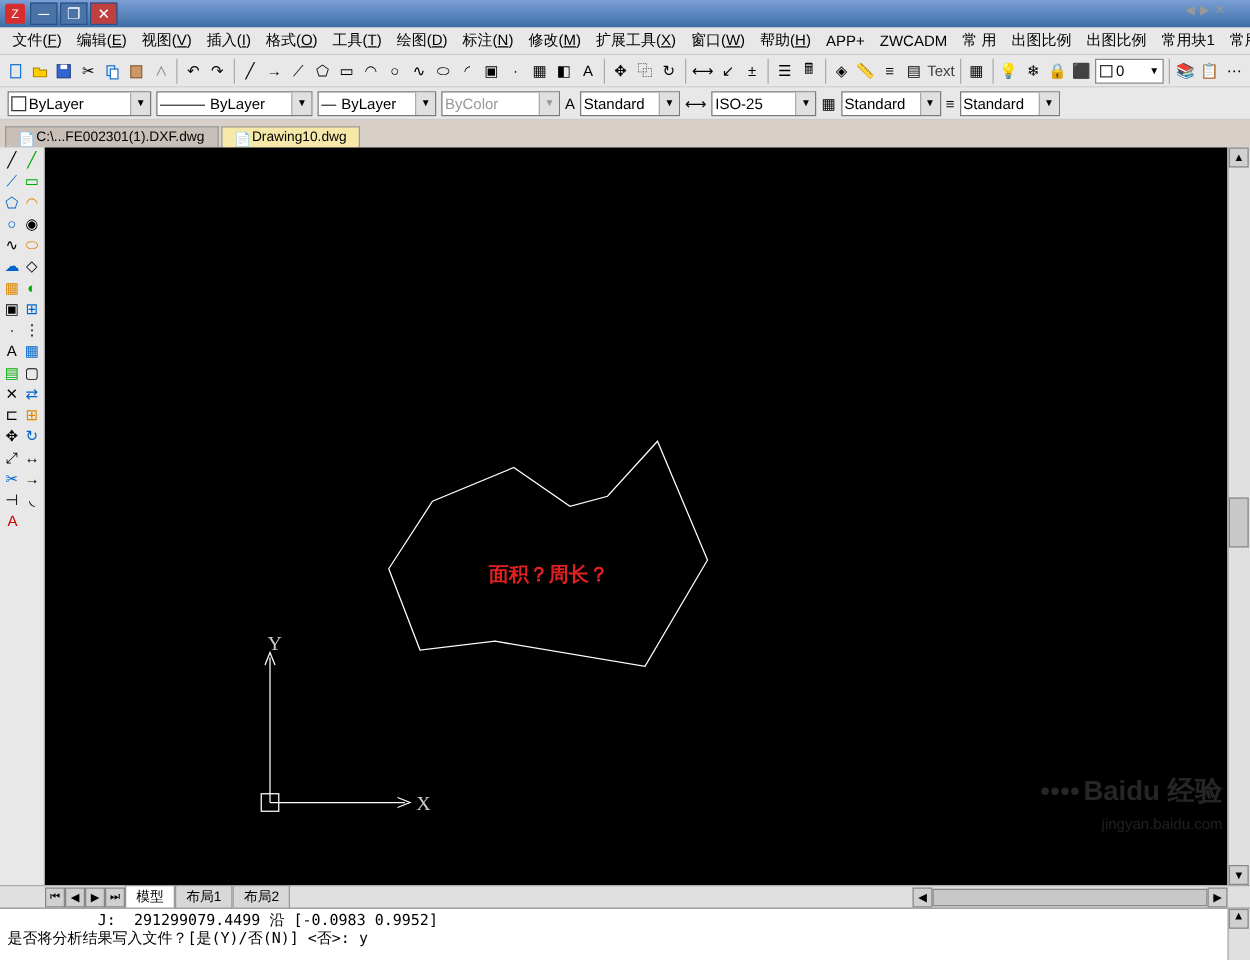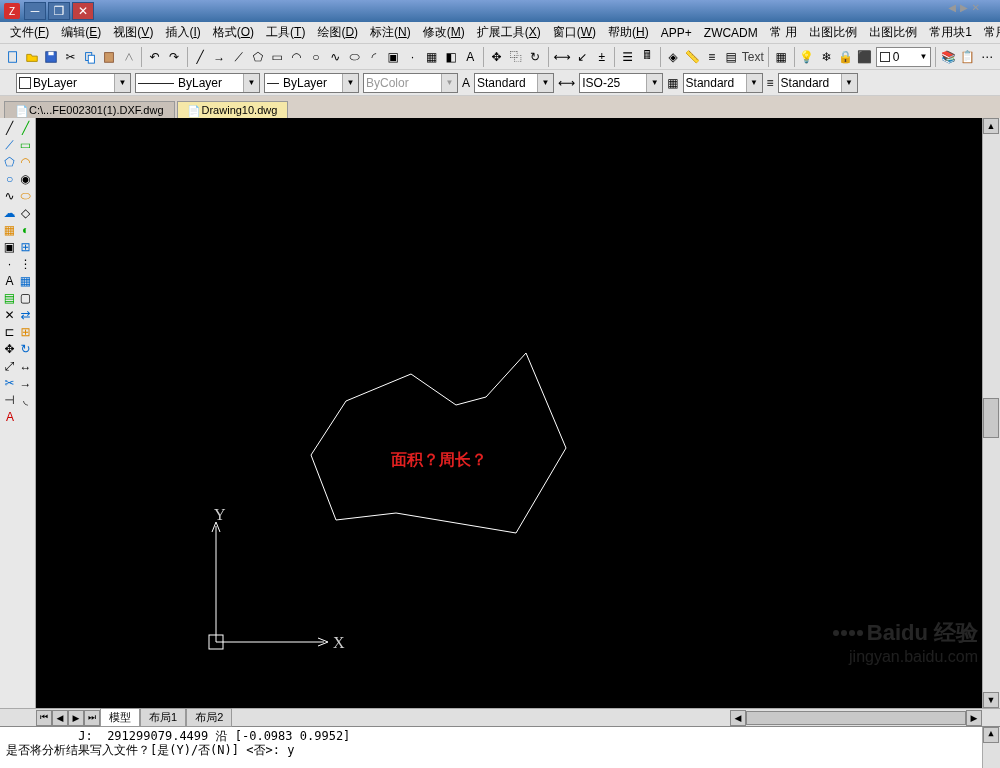--- a/index.html
+++ b/index.html
@@ -13,21 +13,21 @@
 
 .menubar { background: #e8e8e8; height: 22px; display: flex; align-items: center; padding: 0 4px; border-bottom: 1px solid #ccc; }
 .menubar .menuitem { padding: 2px 6px; cursor: pointer; white-space: nowrap; }
 .menubar .menuitem .u { text-decoration: underline; }
 
 .toolbar { background: #e8e8e8; height: 26px; display: flex; align-items: center; padding: 2px 4px; border-bottom: 1px solid #ccc; gap: 2px; flex-wrap: nowrap; overflow: hidden; }
 .toolbar .tbtn { width: 22px; height: 22px; border: 1px solid transparent; display: flex; align-items: center; justify-content: center; background: #e8e8e8; cursor: pointer; }
 .toolbar .sep { width: 1px; height: 20px; background: #aaa; margin: 0 2px; }
 .toolbar .layerbox { width: 70px; height: 20px; border: 1px solid #888; background: #fff; display: flex; align-items: center; padding: 0 3px; }
 
-.propbar { background: #e8e8e8; height: 26px; display: flex; align-items: center; padding: 2px 16px; border-bottom: 1px solid #ccc; gap: 4px; overflow: hidden; }
+.propbar { background: #e8e8e8; height: 26px; display: flex; align-items: center; padding: 2px 6px; border-bottom: 1px solid #ccc; gap: 4px; overflow: hidden; }
 .combo { height: 20px; border: 1px solid #7a7a7a; background: #fff; display: flex; align-items: center; padding: 0 2px; position: relative; }
 .combo .drp { position: absolute; right: 0; width: 16px; height: 18px; background: #e0e0e0; border-left: 1px solid #aaa; display: flex; align-items: center; justify-content: center; font-size: 8px; }
 .combo .sw { width: 12px; height: 12px; border: 1px solid #333; margin-right: 2px; }
 
 .tabbar { background: #d8d0c8; height: 22px; display: flex; align-items: flex-end; padding: 0 4px; }
 .tab { padding: 2px 10px; background: #c8c0b8; border: 1px solid #999; border-bottom: none; margin-right: 2px; font-size: 11px; display: flex; align-items: center; gap: 4px; }
 .tab.active { background: #f5e8a8; }
 .tab .tabicon { width: 10px; height: 10px; }
 
 .workspace { display: flex; height: 590px; }
@@ -52,21 +52,21 @@
 .bottomscroll .harr { width: 16px; height: 16px; background: #d0d0d0; border: 1px solid #888; display: flex; align-items: center; justify-content: center; font-size: 9px; }
 
 .cmdarea { background: #fff; border-top: 1px solid #888; height: 55px; display: flex; font-family: SimSun, monospace; font-size: 12px; }
 .cmdtext { flex: 1; padding: 2px 6px; overflow: hidden; line-height: 14px; position: relative; }
 .cmdtext .line { white-space: pre; }
 .cmdscroll { width: 18px; background: #e0e0e0; border-left: 1px solid #aaa; }
 
 .watermark { position: absolute; right: 4px; bottom: 60px; color: rgba(255,255,255,0.15); font-size: 22px; display: flex; align-items: center; gap: 4px; pointer-events: none; }
 .watermark .paw { display: flex; gap: 2px; }
 .watermark .paw i { width: 6px; height: 6px; background: rgba(255,255,255,0.15); border-radius: 50%; }
-.watermark .url { position: absolute; font-size: 16px; bottom: -18px; right: 0; color: rgba(255,255,255,0.12); }
+.watermark .url { position: absolute; font-size: 12px; bottom: -18px; right: 0; color: rgba(255,255,255,0.12); }
 
 svg.iconsvg { width: 14px; height: 14px; }
 </style>
 </head>
 <body>
 
 <div class="titlebar">
   <span class="icon">Z</span>
   <div class="winbtns">
     <span>─</span>

